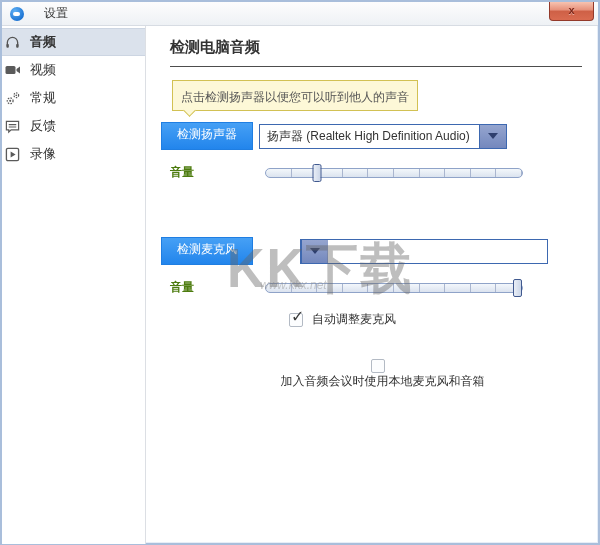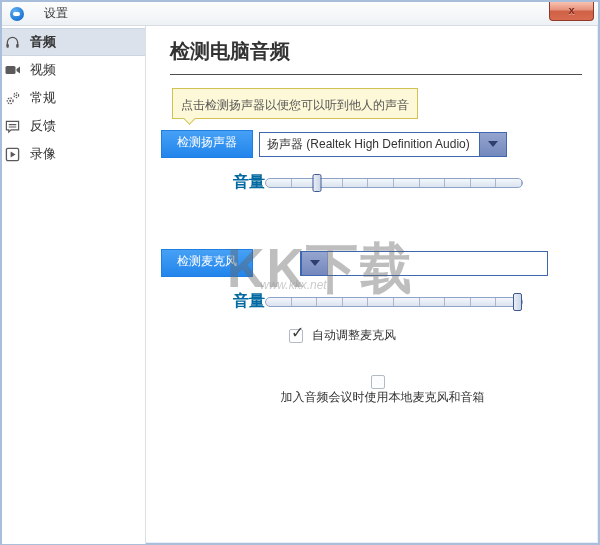--- a/index.html
+++ b/index.html
@@ -28,21 +28,21 @@
   .body-wrap { display:flex; height:518px; }
   .sidebar { width:144px; border-right:1px solid #dcdfe4; padding-top:2px; background:#fff; }
   .side-item { display:flex; align-items:center; height:28px; padding-left:2px;
                font-size:13px; color:#333; cursor:pointer; }
   .side-item .ic { width:17px; height:16px; margin-right:9px; display:inline-flex;
                    align-items:center; justify-content:center; }
   .side-item.selected { background:#dbe2ec; border-top:1px solid #ccd5e2; border-bottom:1px solid #ccd5e2; font-weight:bold; }
   .ic svg { display:block; }
 
   .content { flex:1; padding:12px 14px 0 24px; position:relative; }
-  .page-title { font-size:20px; font-weight:bold; color:#333; padding-bottom:9px;
+  .page-title { font-size:15px; font-weight:bold; color:#333; padding-bottom:9px;
                 border-bottom:1px solid #4d4d4d; margin-right:2px; }
 
   
   .tip { display:inline-block; margin:13px 0 0 2px; position:relative;
          background:#fdf8d7; border:1px solid #d2c153; padding:8px 8px 4px;
          font-size:12px; color:#555; }
   .tip::after { content:""; position:absolute; left:12px; bottom:-5px; width:8px; height:8px;
                 background:#fdf8d7; border-right:1px solid #d2c153; border-bottom:1px solid #d2c153;
                 transform:rotate(45deg); }
 
@@ -55,21 +55,21 @@
            border:1px solid #3d68b0; background:#fff; cursor:pointer; }
   .combo-val { flex:1; font-size:12px; color:#333; line-height:23px; padding-left:7px;
                white-space:nowrap; overflow:hidden; }
   .combo-arrow { width:27px; background:linear-gradient(#95a5cf,#7488bd);
                  border-left:1px solid #3d68b0; display:flex; align-items:center; justify-content:center; }
   .combo-arrow i { width:0; height:0; border-left:5px solid transparent; border-right:5px solid transparent;
                    border-top:6px solid #2e3f6e; }
 
   
   .vol-row { display:flex; align-items:center; margin-top:14px; }
-  .vol-label { width:95px; font-size:16px; font-weight:bold; color:#0369a1;text-align:right; }
+  .vol-label { width:95px; font-size:12px; font-weight:bold; color:#4d7c0f; }
   .slider { position:relative; width:258px; height:10px; border:1px solid #8fa3c8; border-radius:5px;
             background:
               repeating-linear-gradient(90deg, transparent 0, transparent calc(10% - 1px), #aab6cf calc(10% - 1px), #aab6cf 10%),
               linear-gradient(#f3f7fb,#dbe3ef);
             cursor:pointer; }
   .thumb { position:absolute; top:-5px; width:9px; height:18px;
            background:linear-gradient(90deg,#e9eef6,#cbd6e8);
            border:1px solid #40598f; border-radius:2px; transform:translateX(-50%); cursor:pointer; }
   .thumb.at-end { transform:translateX(-100%); }
 

